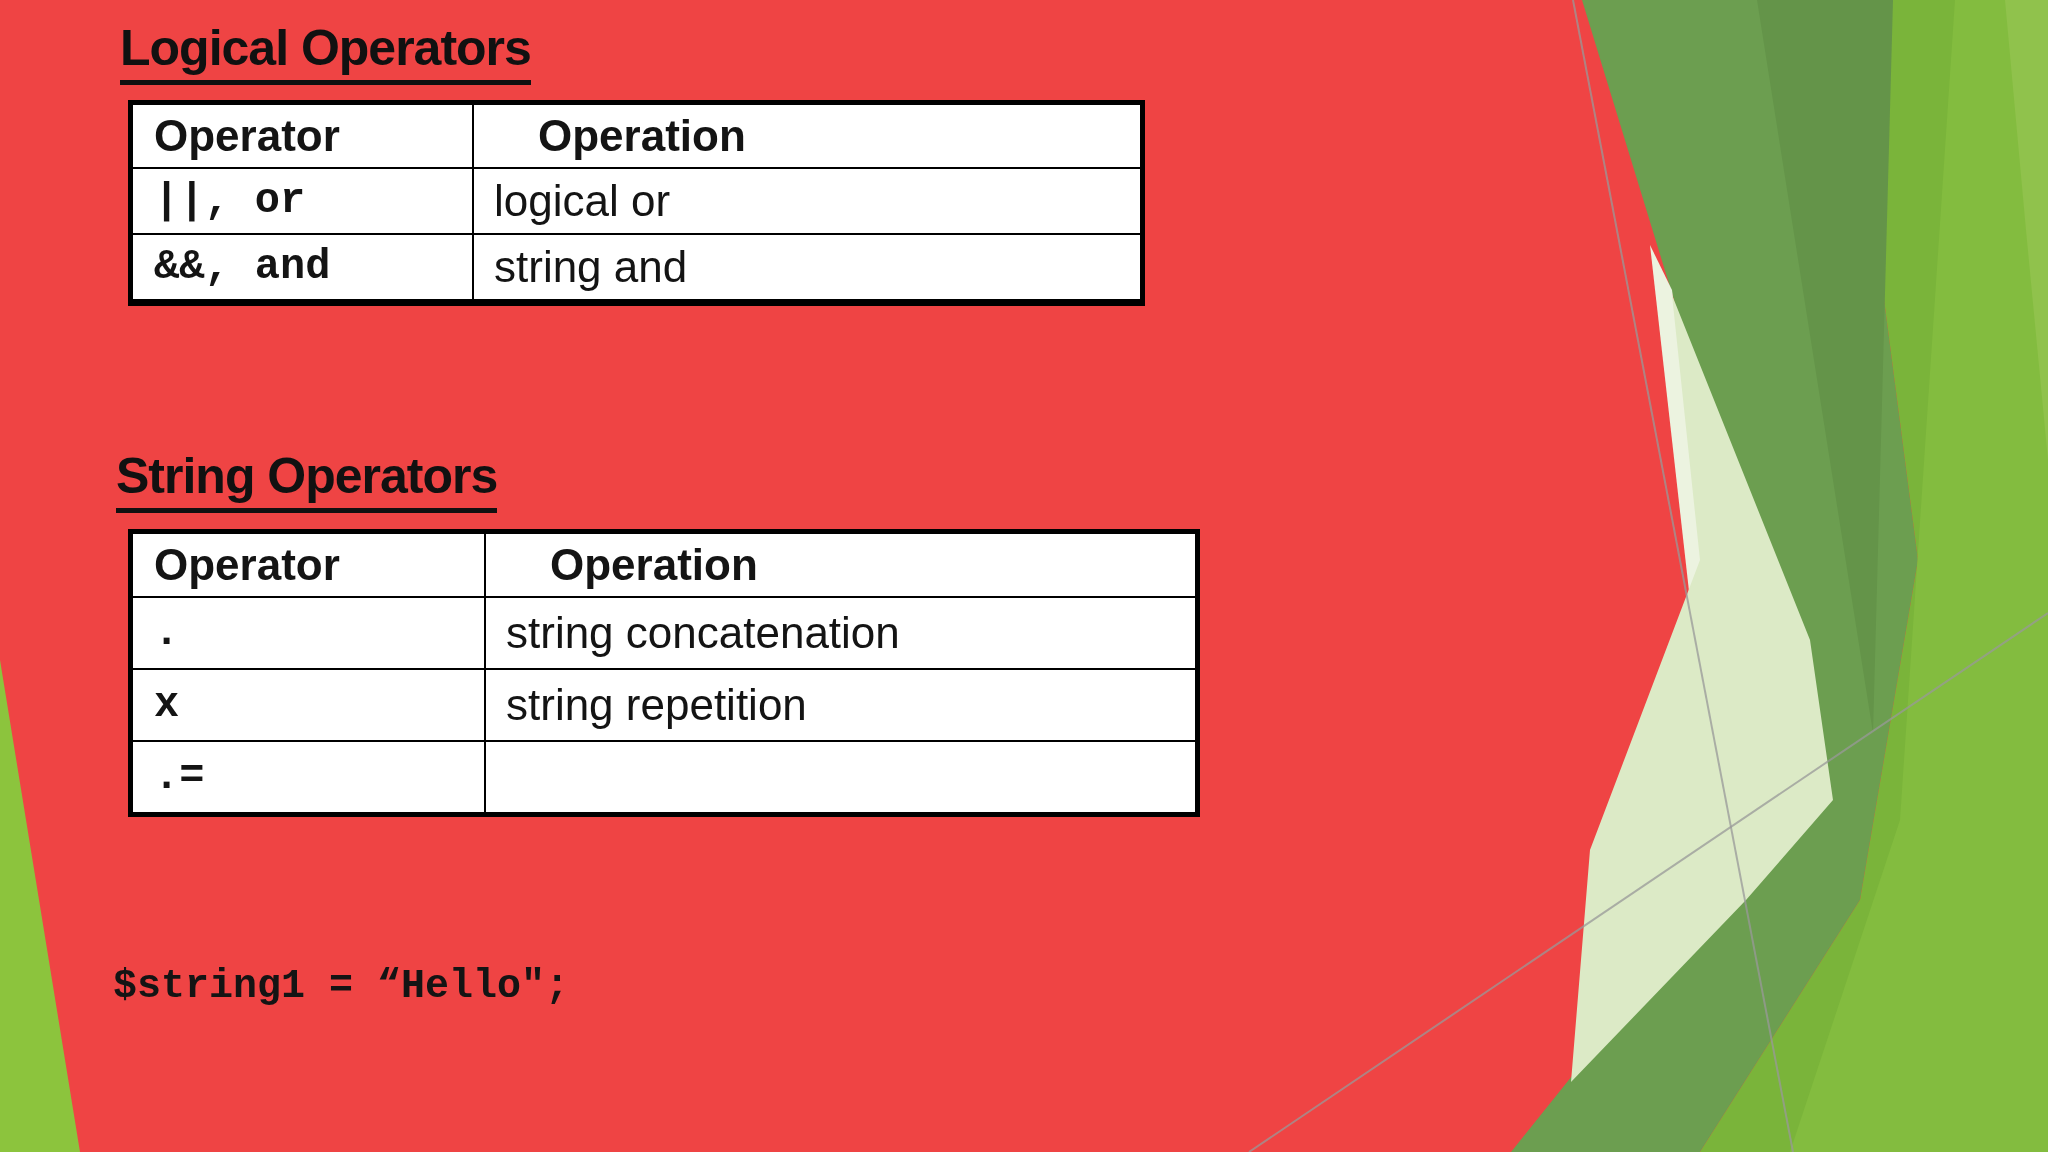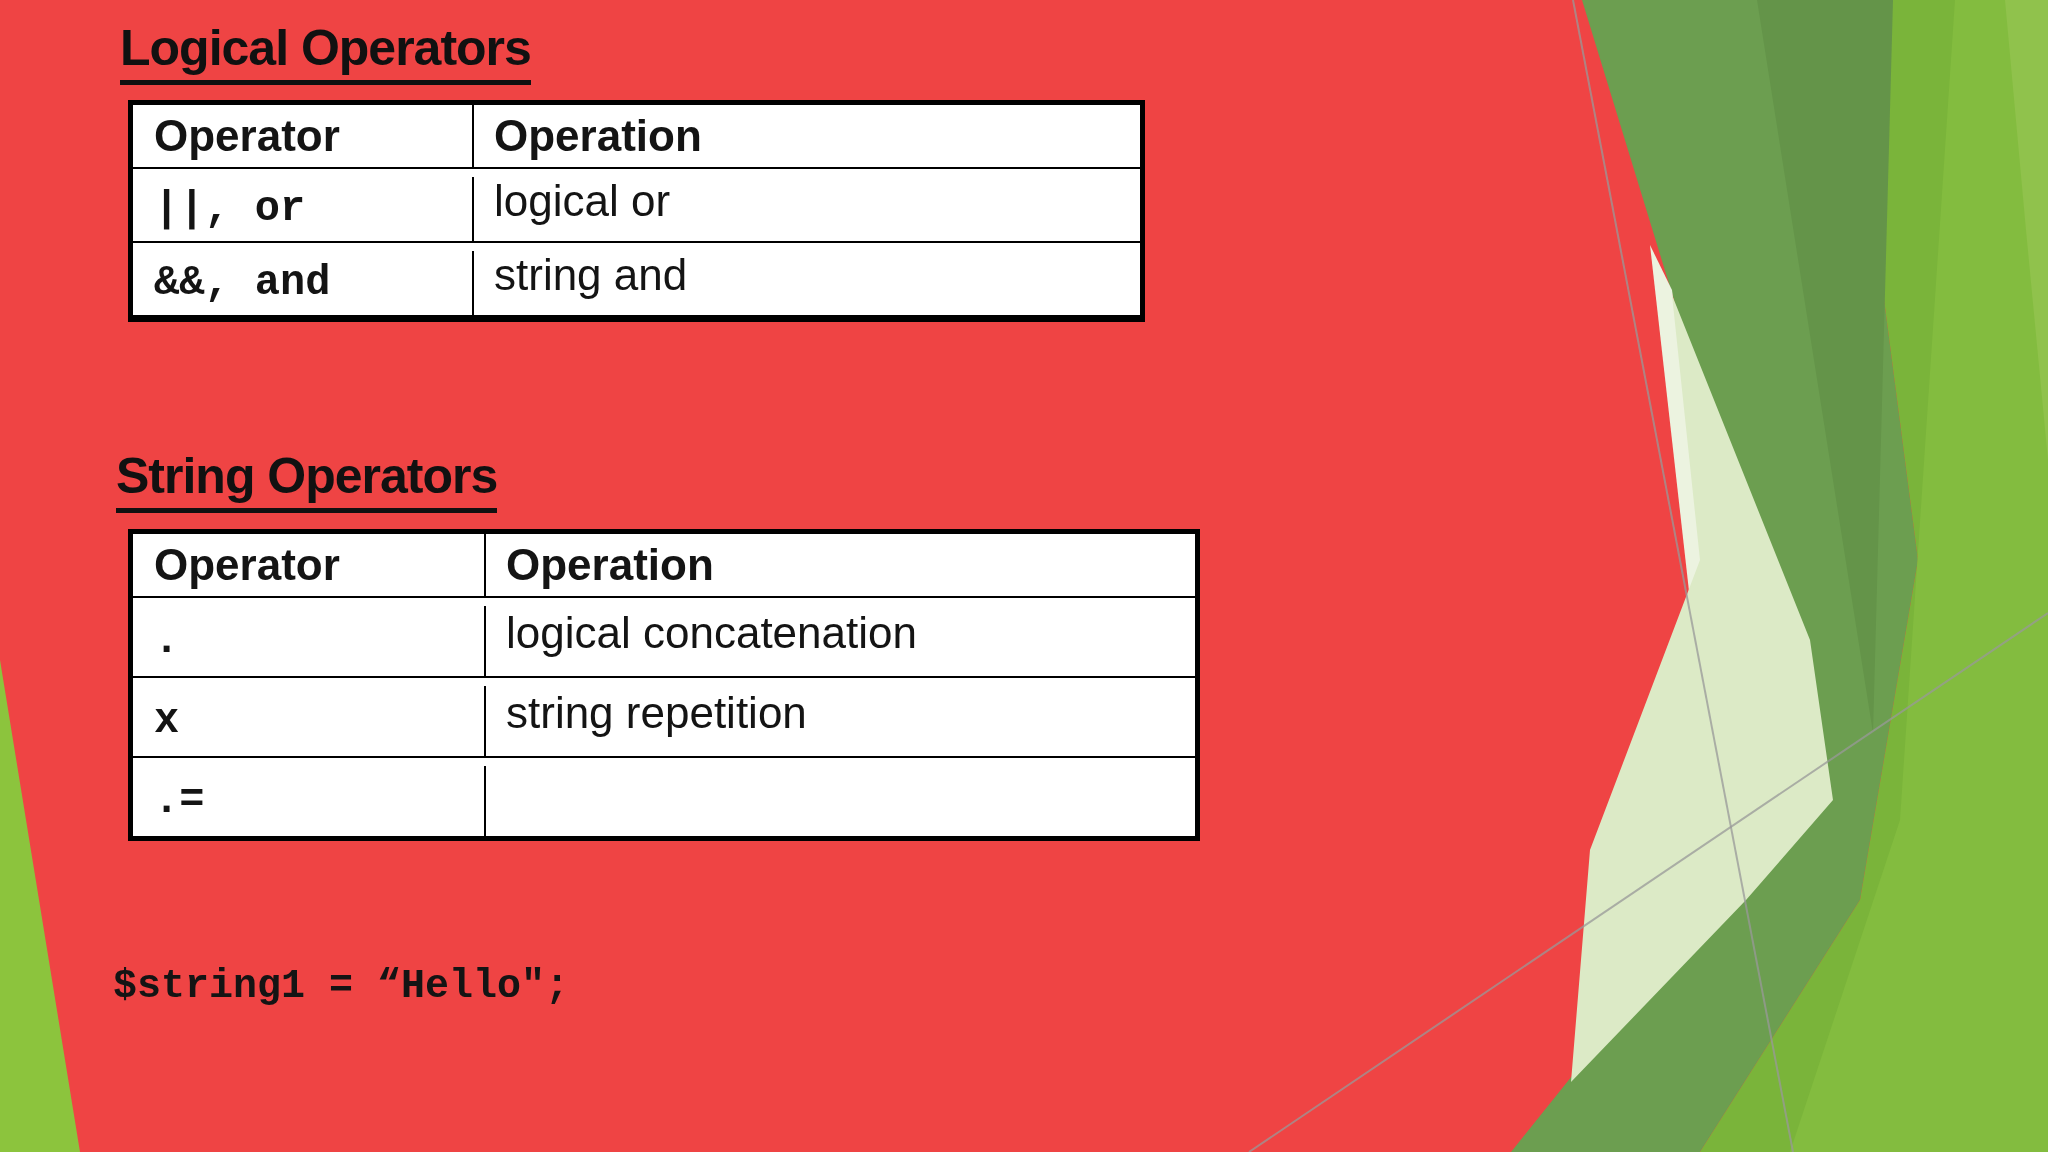--- a/index.html
+++ b/index.html
@@ -31,35 +31,35 @@
     position:absolute;
     border:5px solid #000;
     background:#fff;
     display:flex;
     flex-direction:column;
   }
   #logical-table{left:128px;top:100px;width:1007px;}
   #string-table{left:128px;top:529px;width:1062px;}
 
   .t-row{display:flex;flex-direction:row;border-top:2px solid #000;}
-  .t-row:first-child{border-top:none;}
+  .t-row:first-child{border-top:none;gap:44px;}
   .t-cell{
     display:flex;align-items:center;
     padding-left:21px;box-sizing:border-box;
     overflow:hidden;white-space:nowrap;
   }
   .col-op{border-right:2px solid #000;flex:0 0 auto;}
   #logical-table .col-op{width:341px;}
   #string-table .col-op{width:353px;}
   .col-desc{flex:1 1 auto;padding-left:20px;}
 
   .t-head .t-cell{font-weight:bold;font-size:44px;height:62px;}
   .t-body-row .t-cell{height:64px;}
   #string-table .t-body-row .t-cell{height:70px;}
-  .mono-op{font-family:"Liberation Mono", monospace;font-weight:bold;font-size:42px;margin-top:8px;}
+  .mono-op{font-family:"Liberation Mono", monospace;font-weight:bold;font-size:42px;}
   .desc-text{font-size:44px;border-radius:20px;}
 
   .code-block{
     position:absolute;
     left:113px;top:822px;
     font-family:"Liberation Mono", monospace;
     font-weight:bold;
     font-size:40px;
     line-height:66px;
     white-space:pre;
@@ -105,21 +105,21 @@
 
   <div class="heading" id="heading-string">String Operators</div>
 
   <div class="op-table" id="string-table">
     <div class="t-row t-head">
       <div class="t-cell col-op">Operator</div>
       <div class="t-cell col-desc">Operation</div>
     </div>
     <div class="t-row t-body-row">
       <div class="t-cell col-op mono-op">.</div>
-      <div class="t-cell col-desc desc-text">logical concatenation</div>
+      <div class="t-cell col-desc desc-text">string concatenation</div>
     </div>
     <div class="t-row t-body-row">
       <div class="t-cell col-op mono-op">x</div>
       <div class="t-cell col-desc desc-text">string repetition</div>
     </div>
     <div class="t-row t-body-row">
       <div class="t-cell col-op mono-op">.=</div>
     </div>
   </div>
 

